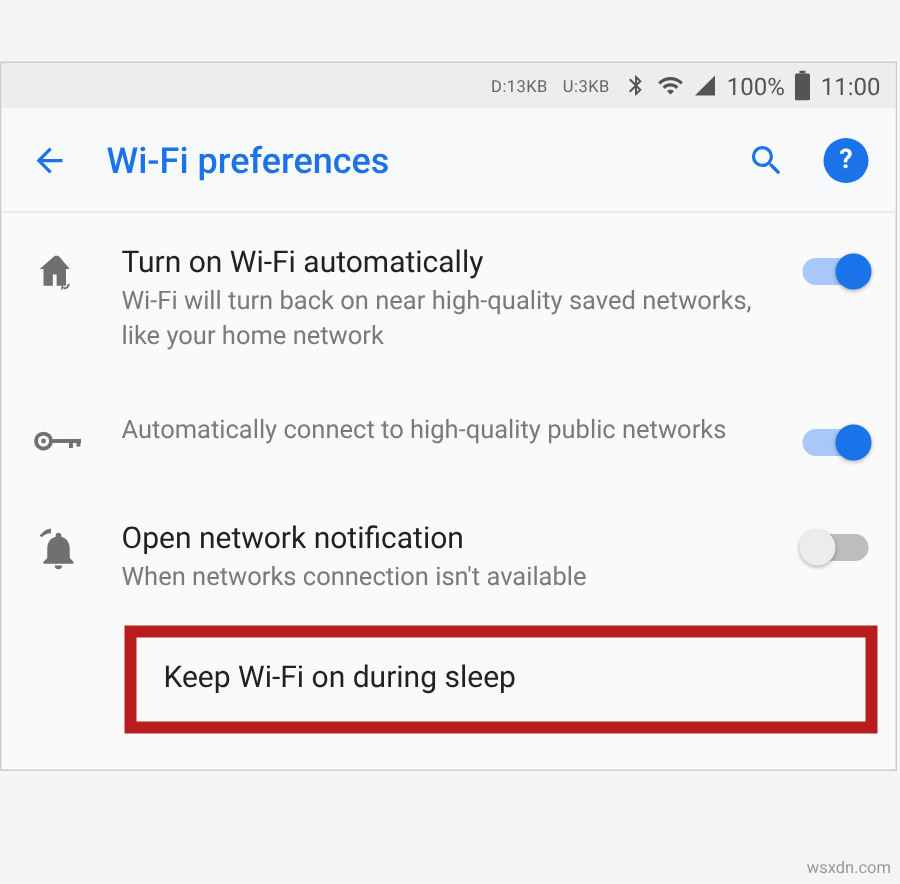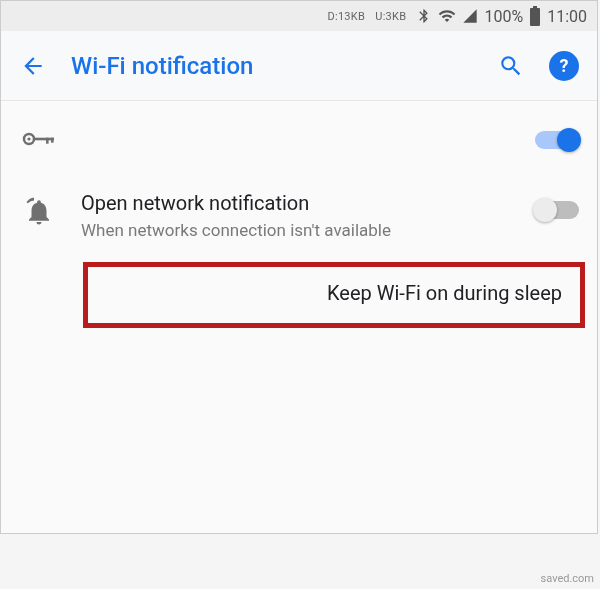--- a/index.html
+++ b/index.html
@@ -7,23 +7,24 @@
       width: 600px;
       height: 589px;
       font-family: Roboto, "Helvetica Neue", Arial, sans-serif;
       background: #f5f5f5;
       position: relative;
       overflow: hidden;
     }
     .frame {
       border: 1px solid #ccc;
       width: 598px;
-      height: 534px;
+      height: 473px;
       background: #fafafa;
       position: relative;
+      margin-top: 41px;
     }
     .status-bar {
       height: 30px;
       background: #ededed;
       display: flex;
       align-items: center;
       justify-content: flex-end;
       padding: 0 10px;
       gap: 6px;
       color: #545454;
@@ -89,24 +90,23 @@
     .switch.on { background: #a8c7fa; }
     .switch.off { background: #bdbdbd; }
     .knob {
       width: 24px; height:24px; border-radius:50%;
       position:absolute; top:-3px;
       box-shadow: 0 1px 3px rgba(0,0,0,0.3);
     }
     .switch.on .knob { right: -2px; background:#1a73e8; }
     .switch.off .knob { left: -2px; background:#ececec; }
     .highlight-box {
-      border: 5px solid #b91c1c;
+      border: 8px solid #b91c1c;
       margin: 0 12px 0 82px;
       padding: 14px 18px 14px 18px;
-      text-align: right;
     }
     .highlight-box .row-title { font-size: 20px; }
     .highlight-box .row-sub { font-size: 17px; margin-top:2px;}
     .watermark {
       position:absolute; bottom:4px; right:6px;
       font-size: 11px; color: #999;
     }
   </style>
 </head>
 <body>
@@ -140,43 +140,61 @@
     </span>
     <span style="font-size:16px;">11:00</span>
   </div>
 
   <div class="app-bar">
     <div class="icon-btn">
       <svg width="26" height="26" viewBox="0 0 24 24" fill="#1a73e8">
           <path d="M20 11H7.83l5.59-5.59L12 4l-8 8 8 8 1.41-1.41L7.83 13H20v-2z"></path>
         </svg>
     </div>
-    <div class="app-bar-title">Wi-Fi notification</div>
+    <div class="app-bar-title">Wi-Fi preferences</div>
     <div class="icon-btn">
       <svg width="26" height="26" viewBox="0 0 24 24" fill="#1a73e8">
           <path d="M15.5 14h-.79l-.28-.27A6.471 6.471 0 0016 9.5 6.5 6.5 0 109.5 16c1.61 0 3.09-.59 4.23-1.57l.27.28v.79l5 4.99L20.49 19l-4.99-5zM9.5 14C7.01 14 5 11.99 5 9.5S7.01 5 9.5 5 14 7.01 14 9.5 11.99 14 9.5 14z"></path>
         </svg>
     </div>
     <div class="help-circle">?</div>
   </div>
 
   <div class="content">
 
+    <div class="row">
+      <div class="row-icon">
+        <svg width="30" height="30" viewBox="0 0 24 24" fill="#707070">
+            <path d="M10 2L2 9h2v9h5v-6h2v6h5V9h2L12 2l-2 0z"></path>
+            <path d="M18 17a3 3 0 01-3 3v-1.2a1.8 1.8 0 001.8-1.8H18zm-4.5 3.5l1.5-1.5-1.5-1.5v3z" fill="#707070"></path>
+          </svg>
+      </div>
+      <div class="row-text">
+        <div class="row-title">Turn on Wi-Fi automatically</div>
+        <div class="row-sub">Wi-Fi will turn back on near high-quality saved networks, like your home network</div>
+      </div>
+      <div class="row-control">
+        <div class="switch on">
+            <div class="knob"></div>
+          </div>
+      </div>
+    </div>
 
     <div class="row">
       <div class="row-icon">
         <svg width="34" height="24" viewBox="0 0 34 24" fill="#707070">
             <circle cx="7" cy="12" r="5" fill="none" stroke="#707070" stroke-width="2.5"></circle>
             <circle cx="7" cy="12" r="1.6" fill="#707070"></circle>
             <rect x="12" y="10.7" width="20" height="2.6" fill="#707070"></rect>
             <rect x="24" y="10.7" width="2.6" height="6" fill="#707070"></rect>
             <rect x="29" y="10.7" width="2.6" height="5" fill="#707070"></rect>
           </svg>
       </div>
       <div class="row-text">
+        <div class="row-sub">Automatically connect to high-quality public networks</div>
       </div>
       <div class="row-control">
         <div class="switch on">
             <div class="knob"></div>
           </div>
       </div>
     </div>
 
     <div class="row">
       <div class="row-icon">
@@ -198,13 +216,13 @@
     </div>
 
     <div class="highlight-box">
       <div class="row-title">Keep Wi-Fi on during sleep</div>
     </div>
 
   </div>
 
 </div>
 
-<div class="watermark">saved.com</div>
+<div class="watermark">wsxdn.com</div>
 
 </body></html>

